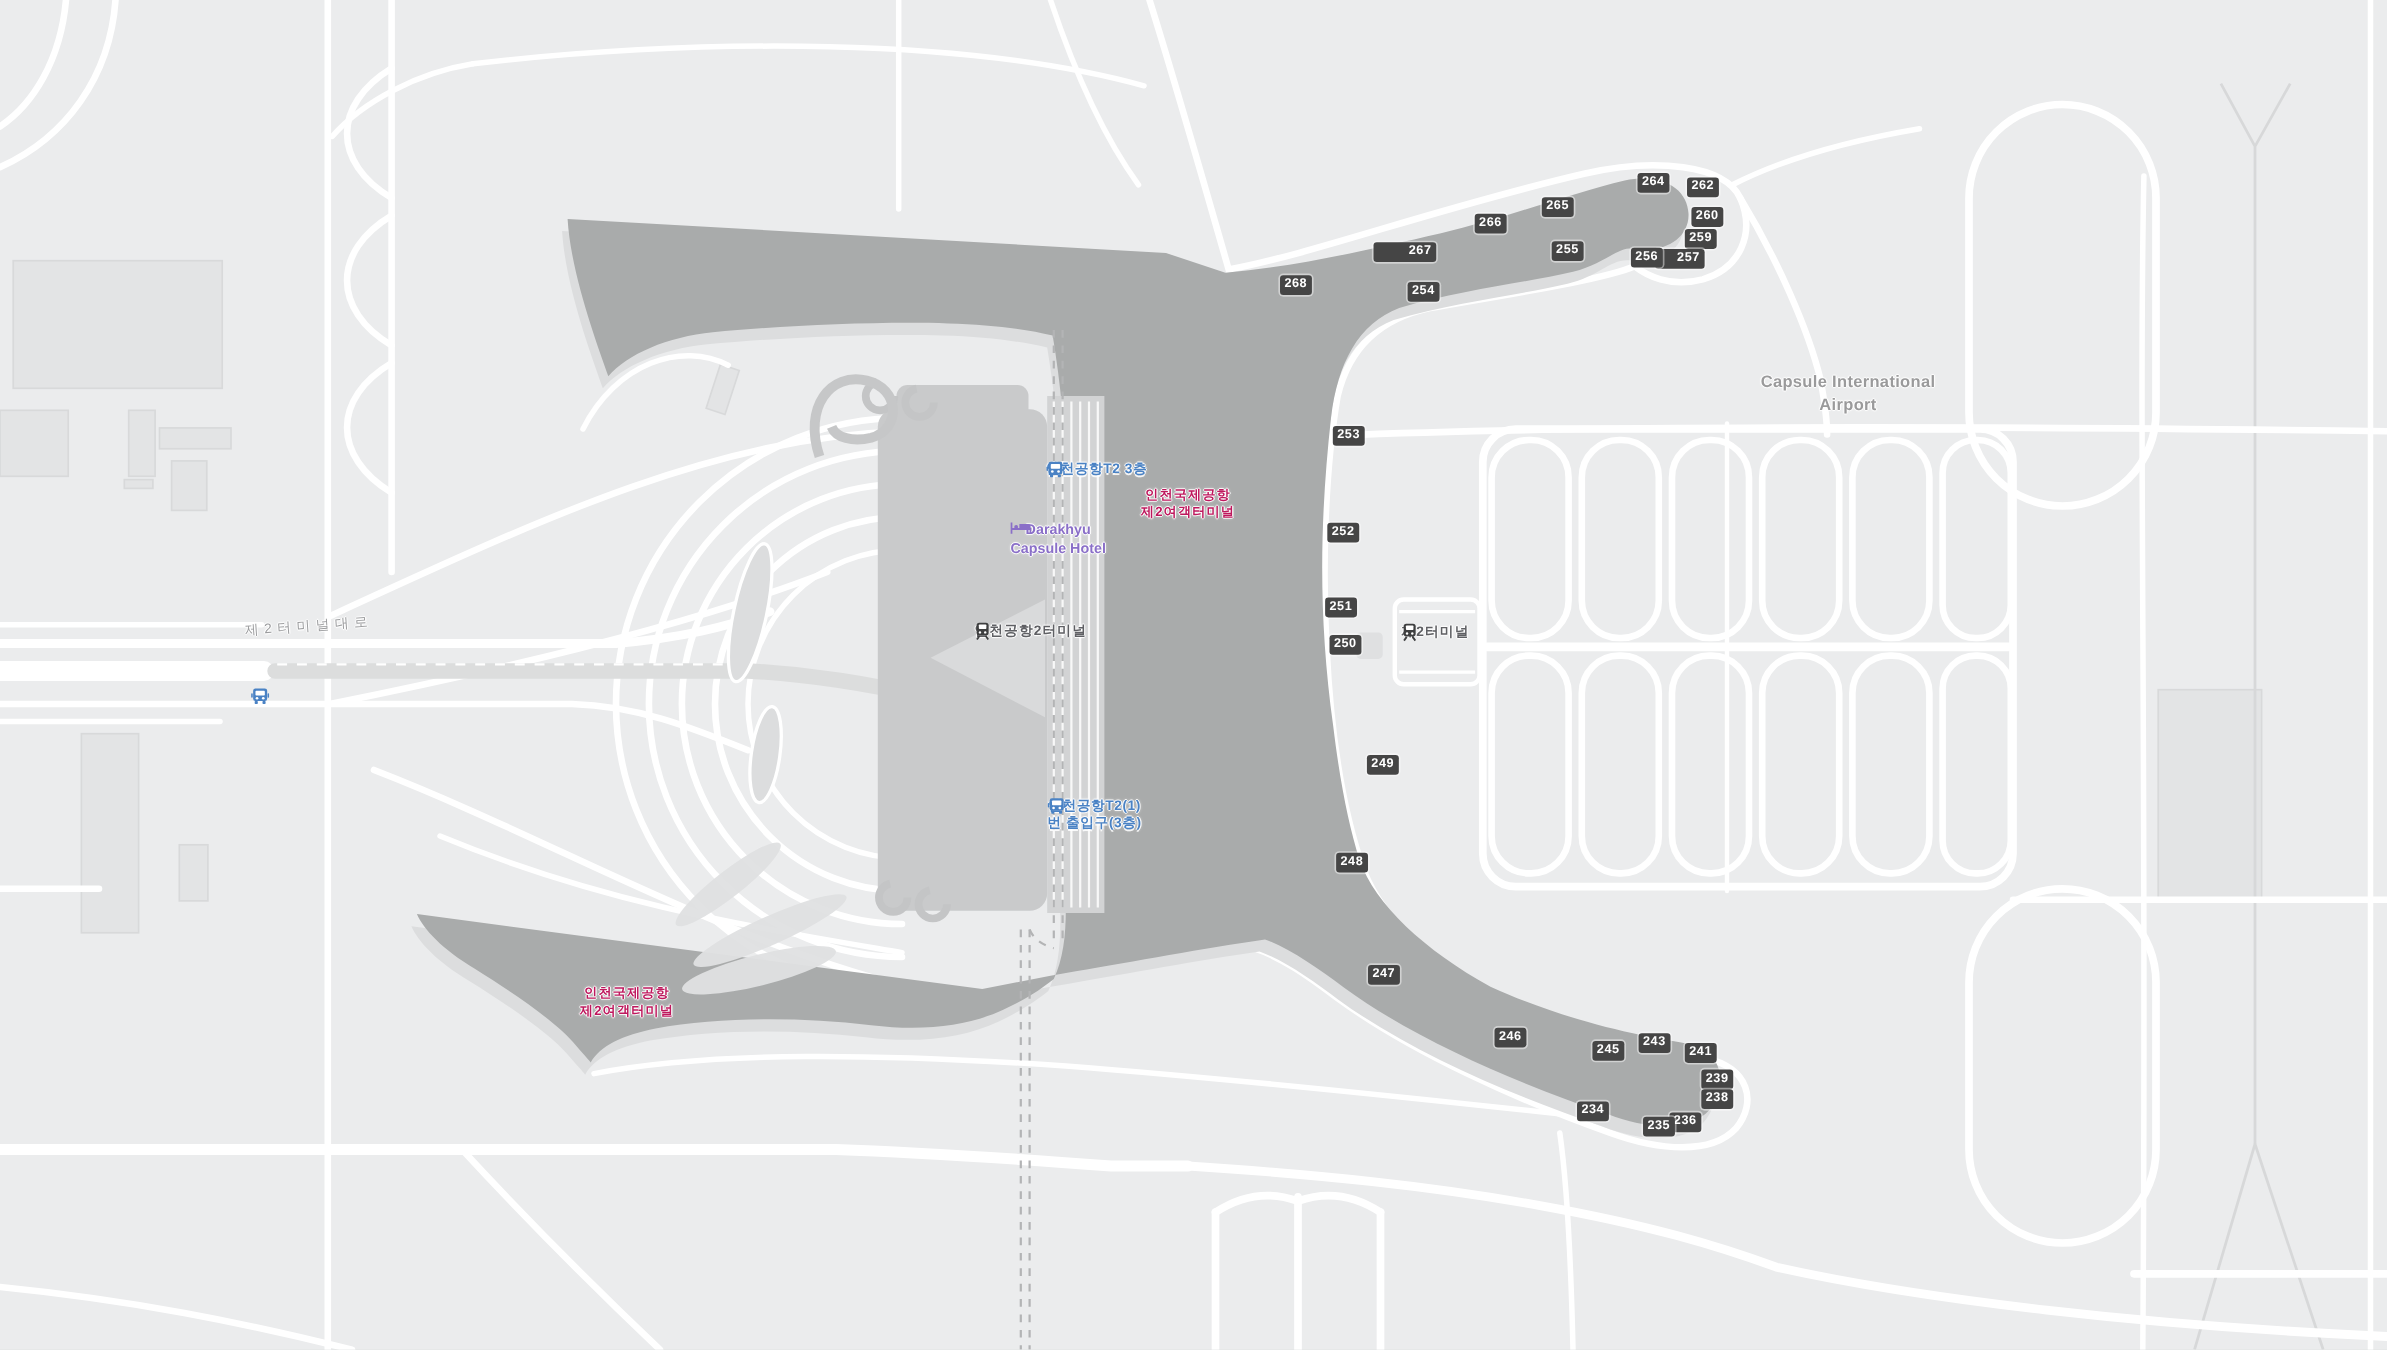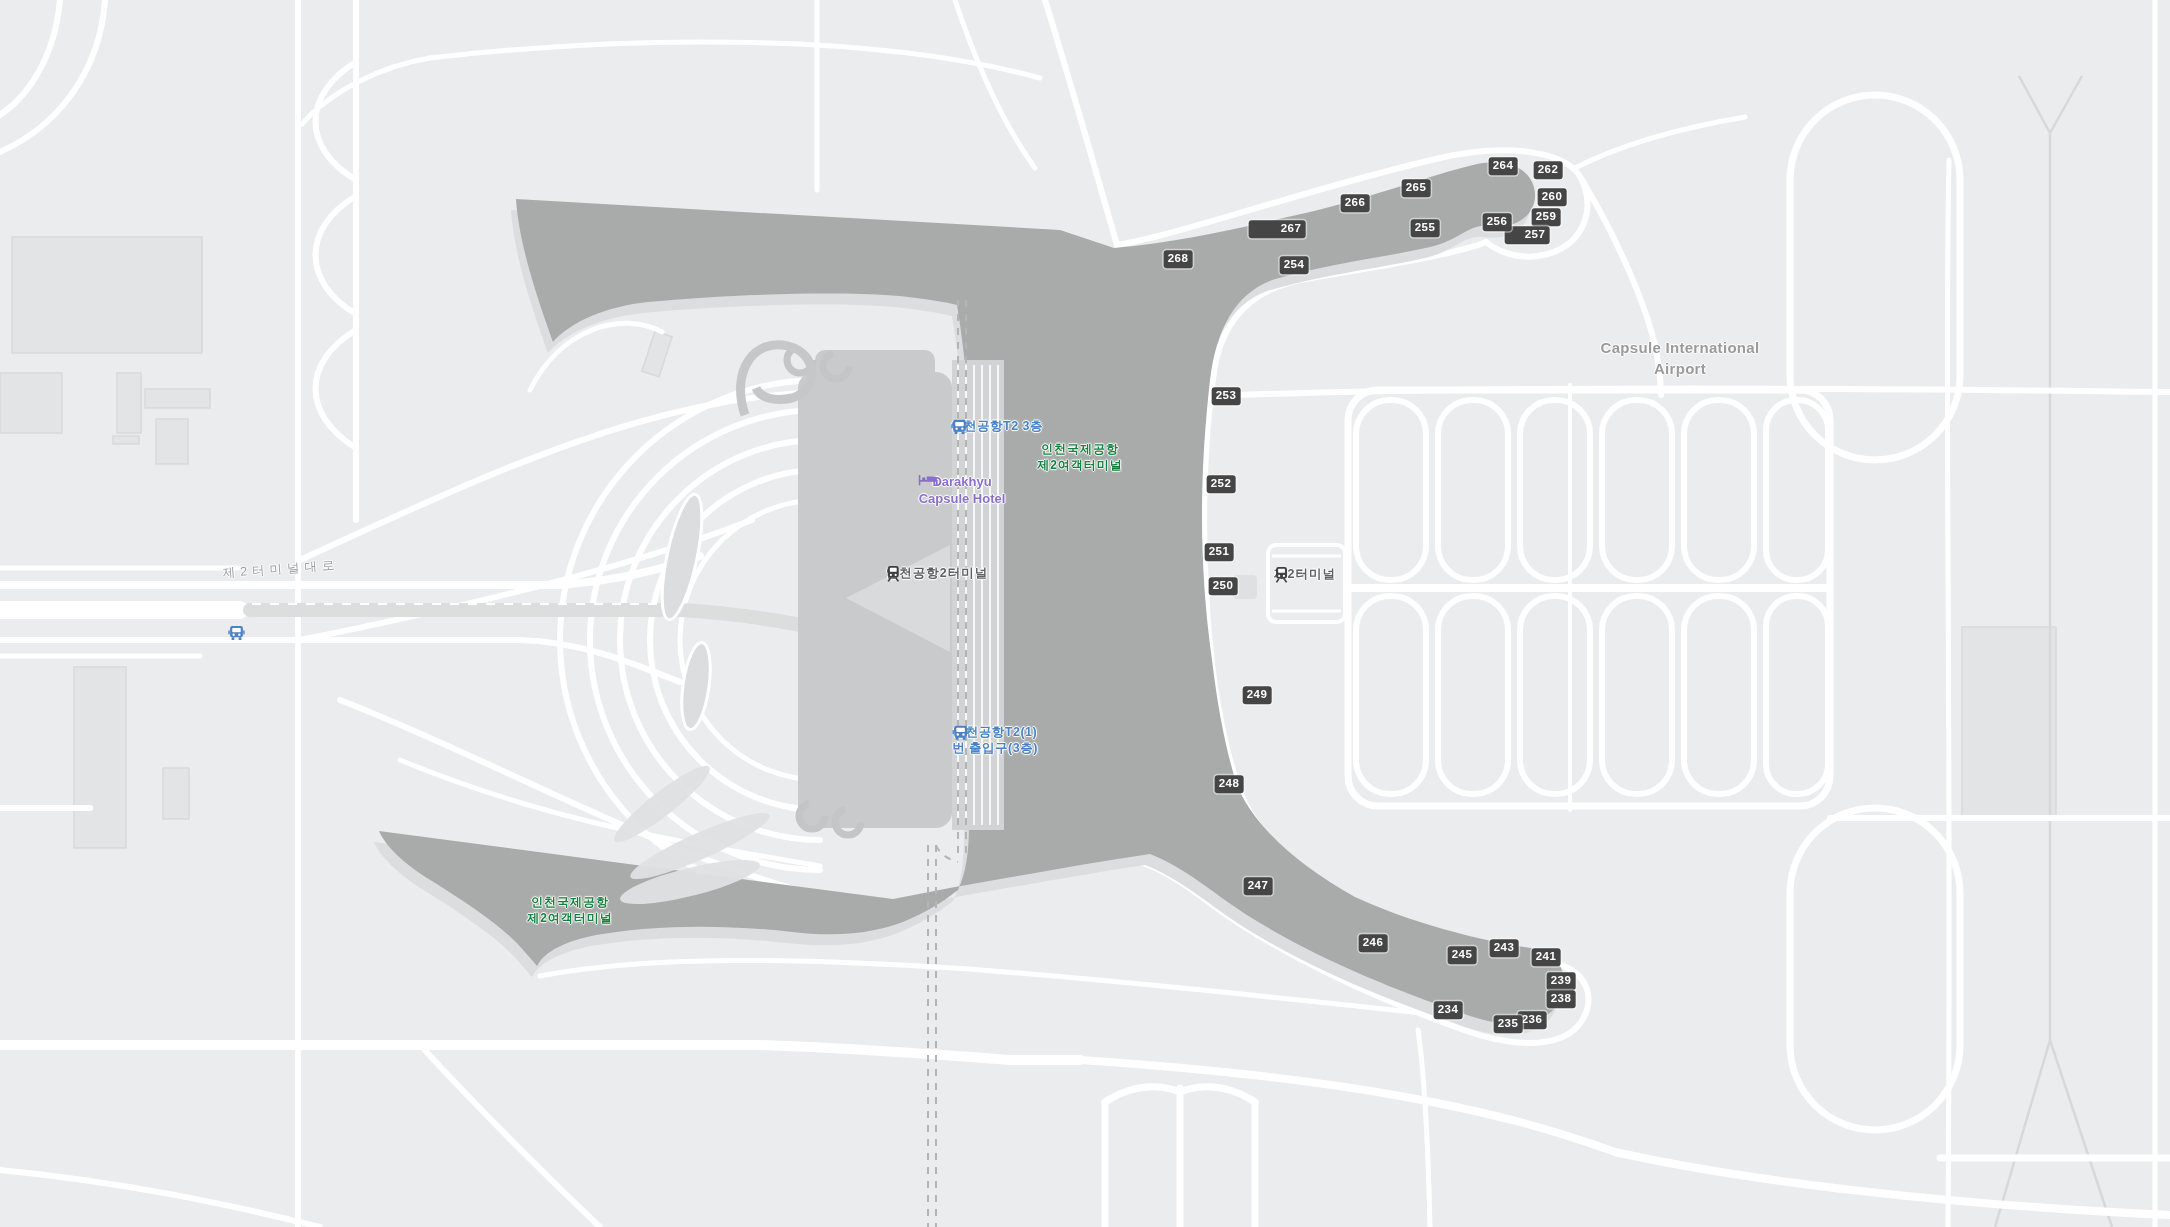--- a/index.html
+++ b/index.html
@@ -8,21 +8,21 @@
     font-family:"Liberation Sans","DejaVu Sans",sans-serif;
     background:#ebeced;
   }
   .map-root svg{position:absolute;left:0;top:0;}
   #labels-layer{position:absolute;left:0;top:0;width:100%;height:100%;}
   .lbl{position:absolute;transform:translate(-50%,-50%);text-align:center;line-height:1.3;white-space:nowrap;}
   .lbl .ln{display:block;}
   .lbl .ic{display:flex;justify-content:center;margin-top:3px;}
   .halo{text-shadow:1px 0 0 rgba(255,255,255,.85),-1px 0 0 rgba(255,255,255,.85),0 1px 0 rgba(255,255,255,.85),0 -1px 0 rgba(255,255,255,.85),0 0 3px #fff;}
   .lbl-airport{color:var(--label-gray);font-weight:bold;font-size:15px;letter-spacing:.3px;line-height:1.4;}
-  .lbl-area{color:#15803d;font-weight:600;font-size:12px;letter-spacing:1px;}
+  .lbl-area{color:#be185d;font-weight:600;font-size:12px;letter-spacing:1px;}
   .lbl-station{color:#5f6064;font-weight:600;font-size:12.5px;letter-spacing:1px;}
   .lbl-transit{color:var(--transit-blue);font-weight:600;font-size:12.5px;letter-spacing:.5px;}
   .lbl-lodging{color:var(--lodging-purple);font-weight:600;font-size:13px;}
   .lbl-road{color:#9b9c9e;font-weight:500;font-size:12.5px;letter-spacing:5px;}
   .gate-badge{
     position:absolute;transform:translate(-50%,-50%);
     background:var(--badge-bg);color:var(--badge-text);
     font-size:11.5px;font-weight:bold;line-height:1;
     padding:3px 4px;border-radius:3px;
     box-shadow:0 0 0 1.5px rgba(255,255,255,.45);
@@ -183,21 +183,21 @@
 <div id="labels-layer">
       <div class="gate-badge" style="left: 1178px; top: 259px;">268</div>
       <div class="gate-badge" style="left: 1277px; top: 229px; padding-left: 32px;">267</div>
       <div class="gate-badge" style="left: 1355px; top: 203px;">266</div>
       <div class="gate-badge" style="left: 1416px; top: 188px;">265</div>
       <div class="gate-badge" style="left: 1503px; top: 166px;">264</div>
       <div class="gate-badge" style="left: 1548px; top: 170px;">262</div>
       <div class="gate-badge" style="left: 1552px; top: 197px;">260</div>
       <div class="gate-badge" style="left: 1546px; top: 217px;">259</div>
       <div class="gate-badge" style="left: 1527px; top: 235px; padding-left: 20px;">257</div>
-      <div class="gate-badge" style="left: 1497px; top: 222px; text-align: right;">256</div>
+      <div class="gate-badge" style="left: 1497px; top: 234px; text-align: right;">256</div>
       <div class="gate-badge" style="left: 1425px; top: 228px;">255</div>
       <div class="gate-badge" style="left: 1294px; top: 265px;">254</div>
       <div class="gate-badge" style="left: 1226px; top: 396px;">253</div>
       <div class="gate-badge" style="left: 1221px; top: 484px;">252</div>
       <div class="gate-badge" style="left: 1219px; top: 552px;">251</div>
       <div class="gate-badge" style="left: 1223px; top: 586px;">250</div>
       <div class="gate-badge" style="left: 1257px; top: 695px;">249</div>
       <div class="gate-badge" style="left: 1229px; top: 784px;">248</div>
       <div class="gate-badge" style="left: 1258px; top: 886px;">247</div>
       <div class="gate-badge" style="left: 1373px; top: 943px;">246</div>

